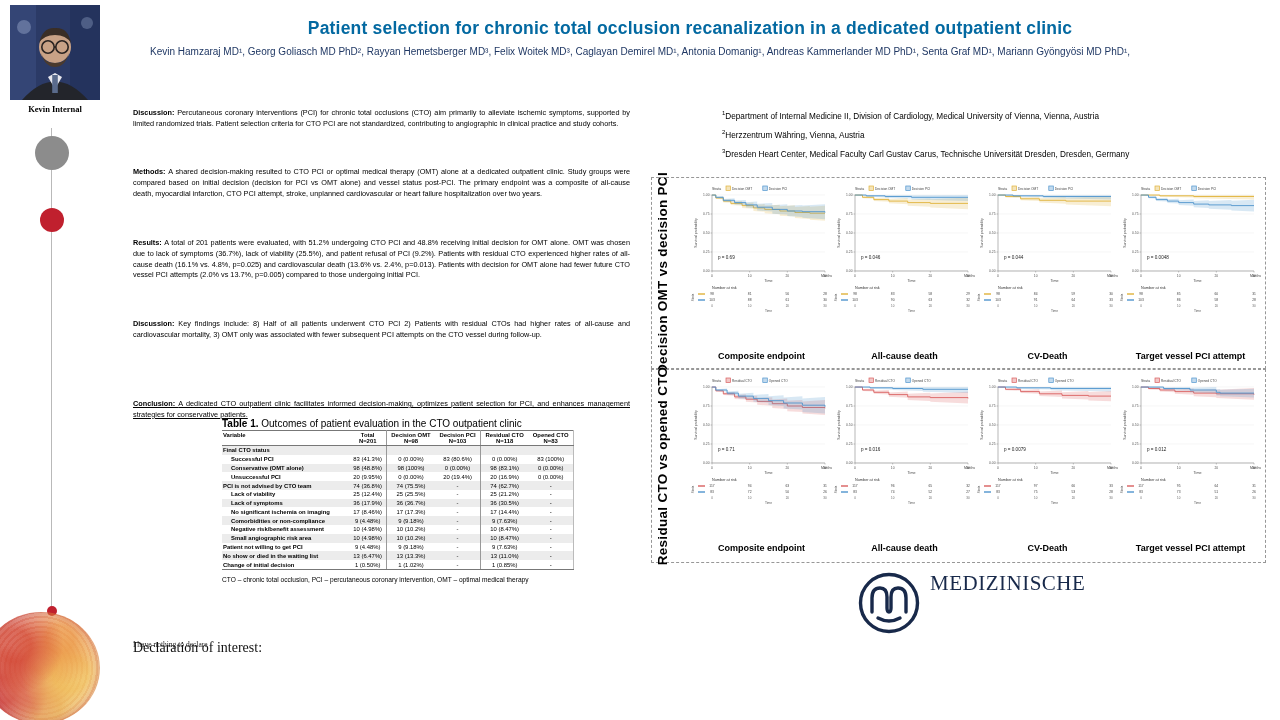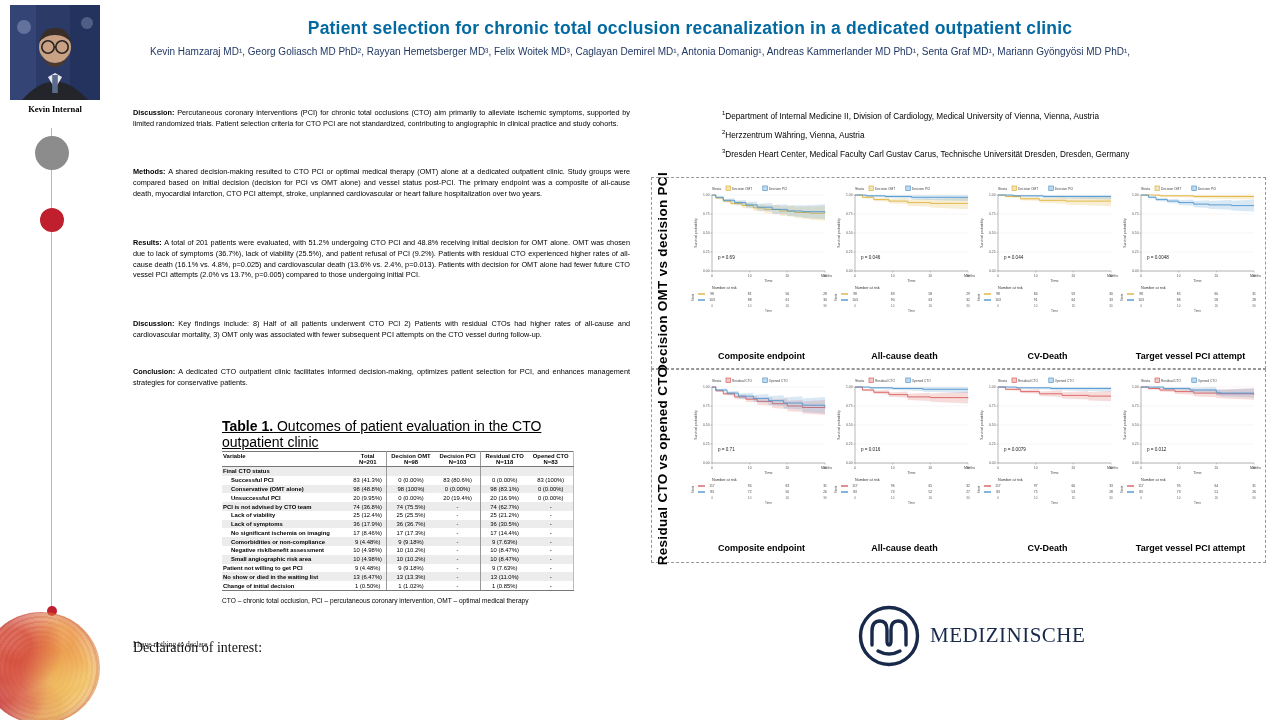--- a/index.html
+++ b/index.html
@@ -29,21 +29,21 @@
      box-shadow:inset 0 0 10px rgba(180,40,30,.5);}
   
   .section{left:133px;width:497px;font-size:7.3px;line-height:1.48;text-align:justify;}
   .section b{font-weight:bold;}
   
   #affil{left:722px;top:110px;width:460px;font-size:8.2px;}
   #affil div{margin-bottom:8.5px;}
   sup{font-size:6px;}
   
   #tablewrap{left:222px;top:418px;width:352px;}
-  #tcaption{font-size:14px;margin-bottom:1px;text-decoration:underline;}
+  #tcaption{font-size:10px;margin-bottom:1px;}
   #tcaption b{font-weight:bold;}
   table{border-collapse:collapse;width:352px;font-size:5.9px;}
   th{font-weight:bold;text-align:center;vertical-align:top;padding:1px 1px;border-top:1px solid #777;border-bottom:1px solid #777;}
   th.varcol{text-align:left;}
   td{padding:1.4px 1px;text-align:center;}
   td.lbl{text-align:left;font-weight:bold;white-space:nowrap;}
   tr.shaded td{background:#ececec;}
   td.ind{padding-left:9px;}
   .gsep{border-right:1px solid #999;}
   .lastsep{border-right:1px solid #bbb;}
@@ -52,21 +52,21 @@
   
   .panel{border:1.5px dashed #979797;background:#fff;}
   #panel1{left:651px;top:177px;width:613px;height:190px;}
   #panel2{left:651px;top:369px;width:613px;height:192px;}
   .side-label{position:absolute;left:3px;top:50%;transform:translateY(-50%) rotate(180deg);
      writing-mode:vertical-rl;font-weight:bold;font-size:13.5px;letter-spacing:.3px;white-space:nowrap;}
   .charts{position:absolute;left:38px;top:3px;display:flex;}
   .km{position:relative;width:143px;height:182px;}
   .km-title{position:absolute;bottom:2px;width:100%;text-align:center;font-weight:bold;font-size:9px;}
   
-  #logo{left:858px;top:572px;display:flex;align-items:center;margin-top:33px;}
+  #logo{left:858px;top:572px;display:flex;align-items:flex-start;}
   #logo-text{margin-left:10px;font-family:"Liberation Serif",serif;font-size:21px;line-height:1.12;color:#18294a;letter-spacing:.5px;}
   
   #decl-h{left:133px;top:640px;font-family:"Liberation Serif",serif;font-size:14px;color:#111;}
   #decl-b{left:133px;top:640px;font-family:"Liberation Serif",serif;font-size:7.5px;color:#222;}
 </style>
 </head>
 <body>
 
 <div id="poster">
 
@@ -94,21 +94,21 @@
   <div id="sphere" class="abs"></div>
 
   <div id="title" class="abs">Patient selection for chronic total occlusion recanalization in a dedicated outpatient clinic</div>
   <div class="authors abs" style="top:46px">Kevin Hamzaraj MD¹, Georg Goliasch MD PhD², Rayyan Hemetsberger MD³, Felix Woitek MD³, Caglayan Demirel MD¹, Antonia Domanig¹, Andreas Kammerlander MD PhD¹, Senta Graf MD¹, Mariann Gyöngyösi MD PhD¹,</div>
 
   <div id="sections">
       <div class="section abs" style="top: 108px;"><b>Discussion: </b><span>Percutaneous coronary interventions (PCI) for chronic total occlusions (CTO) aim primarily to alleviate ischemic symptoms, supported by limited randomized trials. Patient selection criteria for CTO PCI are not standardized, contributing to angiographic in clinical practice and study cohorts.</span></div>
       <div class="section abs" style="top: 167px;"><b>Methods: </b><span>A shared decision-making resulted to CTO PCI or optimal medical therapy (OMT) alone at a dedicated outpatient clinic. Study groups were compared based on initial decision (decision for PCI vs OMT alone) and vessel status post-PCI. The primary endpoint was a composite of all-cause death, myocardial infarction, CTO PCI attempt, stroke, unplanned cardiovascular or heart failure hospitalization over two years.</span></div>
       <div class="section abs" style="top: 238px;"><b>Results: </b><span>A total of 201 patients were evaluated, with 51.2% undergoing CTO PCI and 48.8% receiving initial decision for OMT alone. OMT was chosen due to lack of symptoms (36.7%), lack of viability (25.5%), and patient refusal of PCI (9.2%). Patients with residual CTO experienced higher rates of all-cause death (16.1% vs. 4.8%, p=0.025) and cardiovascular death (13.6% vs. 2.4%, p=0.013). Patients with decision for OMT alone had fewer future CTO vessel PCI attempts (2.0% vs 13.7%, p=0.005) compared to those undergoing initial PCI.</span></div>
       <div class="section abs" style="top: 319px;"><b>Discussion: </b><span>Key findings include: 8) Half of all patients underwent CTO PCI 2) Patients with residual CTOs had higher rates of all-cause and cardiovascular mortality, 3) OMT only was associated with fewer subsequent PCI attempts on the CTO vessel during follow-up.</span></div>
-      <div class="section abs" style="top: 367px;"><b>Conclusion: </b><span>A dedicated CTO outpatient clinic facilitates informed decision-making, optimizes patient selection for PCI, and enhances management strategies for conservative patients.</span></div>
+      <div class="section abs" style="top: 399px; text-decoration: underline;"><b>Conclusion: </b><span>A dedicated CTO outpatient clinic facilitates informed decision-making, optimizes patient selection for PCI, and enhances management strategies for conservative patients.</span></div>
     </div>
 
   <div id="affil" class="abs">
       <div><sup>1</sup>Department of Internal Medicine II, Division of Cardiology, Medical University of Vienna, Vienna, Austria</div>
       <div><sup>2</sup>Herzzentrum Währing, Vienna, Austria</div>
       <div><sup>3</sup>Dresden Heart Center, Medical Faculty Carl Gustav Carus, Technische Universität Dresden, Dresden, Germany</div>
     </div>
 
   <div id="tablewrap" class="abs">
     <div id="tcaption">

